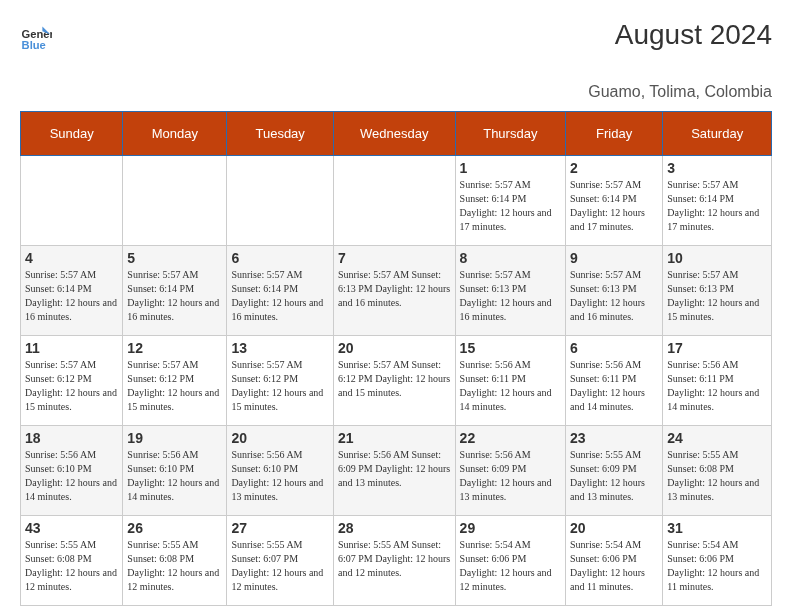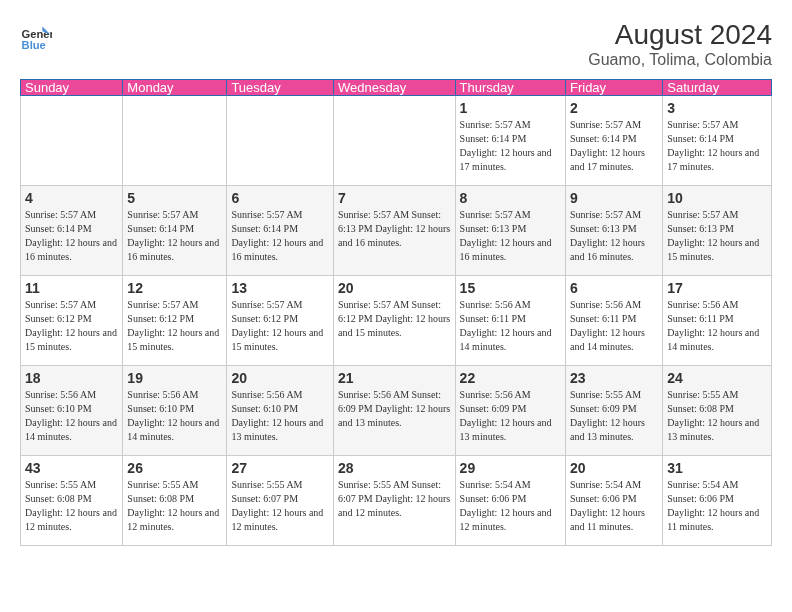--- a/index.html
+++ b/index.html
@@ -30,31 +30,32 @@
     }
     .main-title {
       font-size: 28px;
       font-weight: normal;
       color: #333;
       line-height: 1.1;
     }
     .subtitle {
       font-size: 16px;
       color: #555;
+      margin-top: 32px;
     }
     table {
       width: 100%;
       border-collapse: collapse;
       font-size: 11px;
     }
     thead tr th {
-      background-color: #ec4899;
+      background-color: #c2410c;
       color: white;
-      padding: 0 4px;
-      text-align: left;
+      padding: 14px 4px;
+      text-align: center;
       font-size: 13px;
       font-weight: normal;
       border: 1px solid #2a6aaf;
     }
     tbody tr td {
       border: 1px solid #ccc;
       vertical-align: top;
       padding: 4px;
       min-height: 80px;
       height: 90px;

